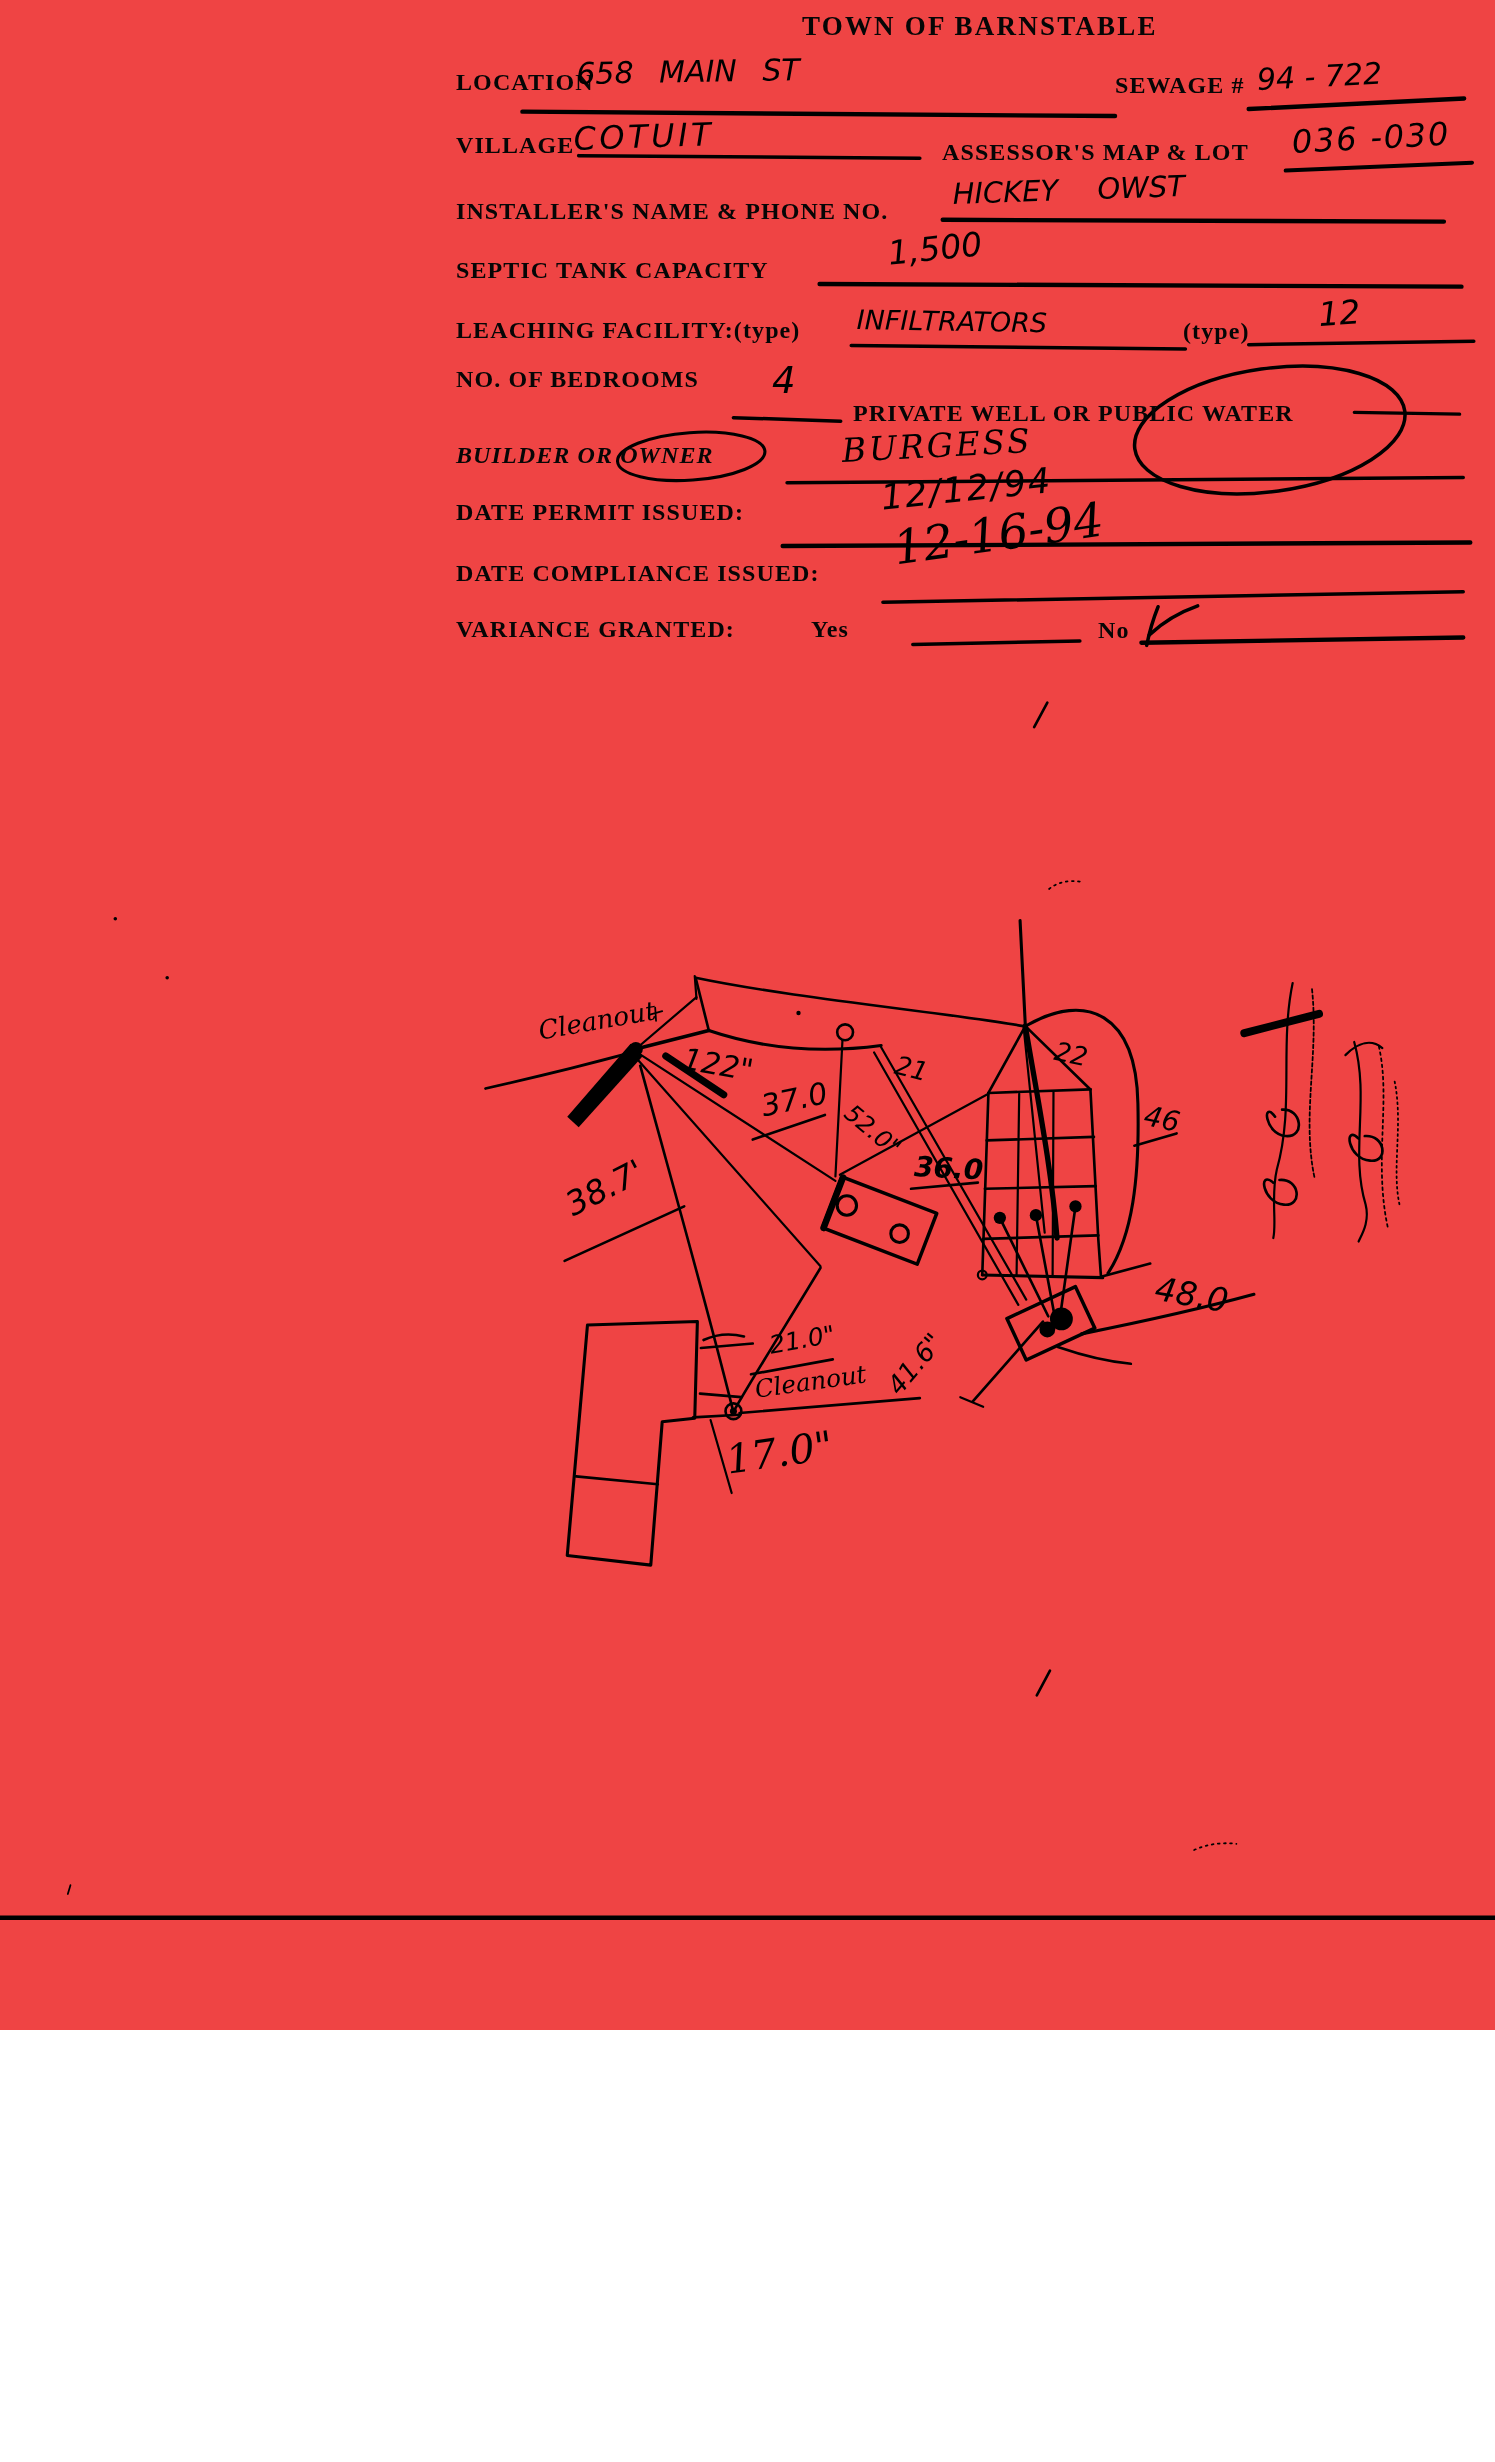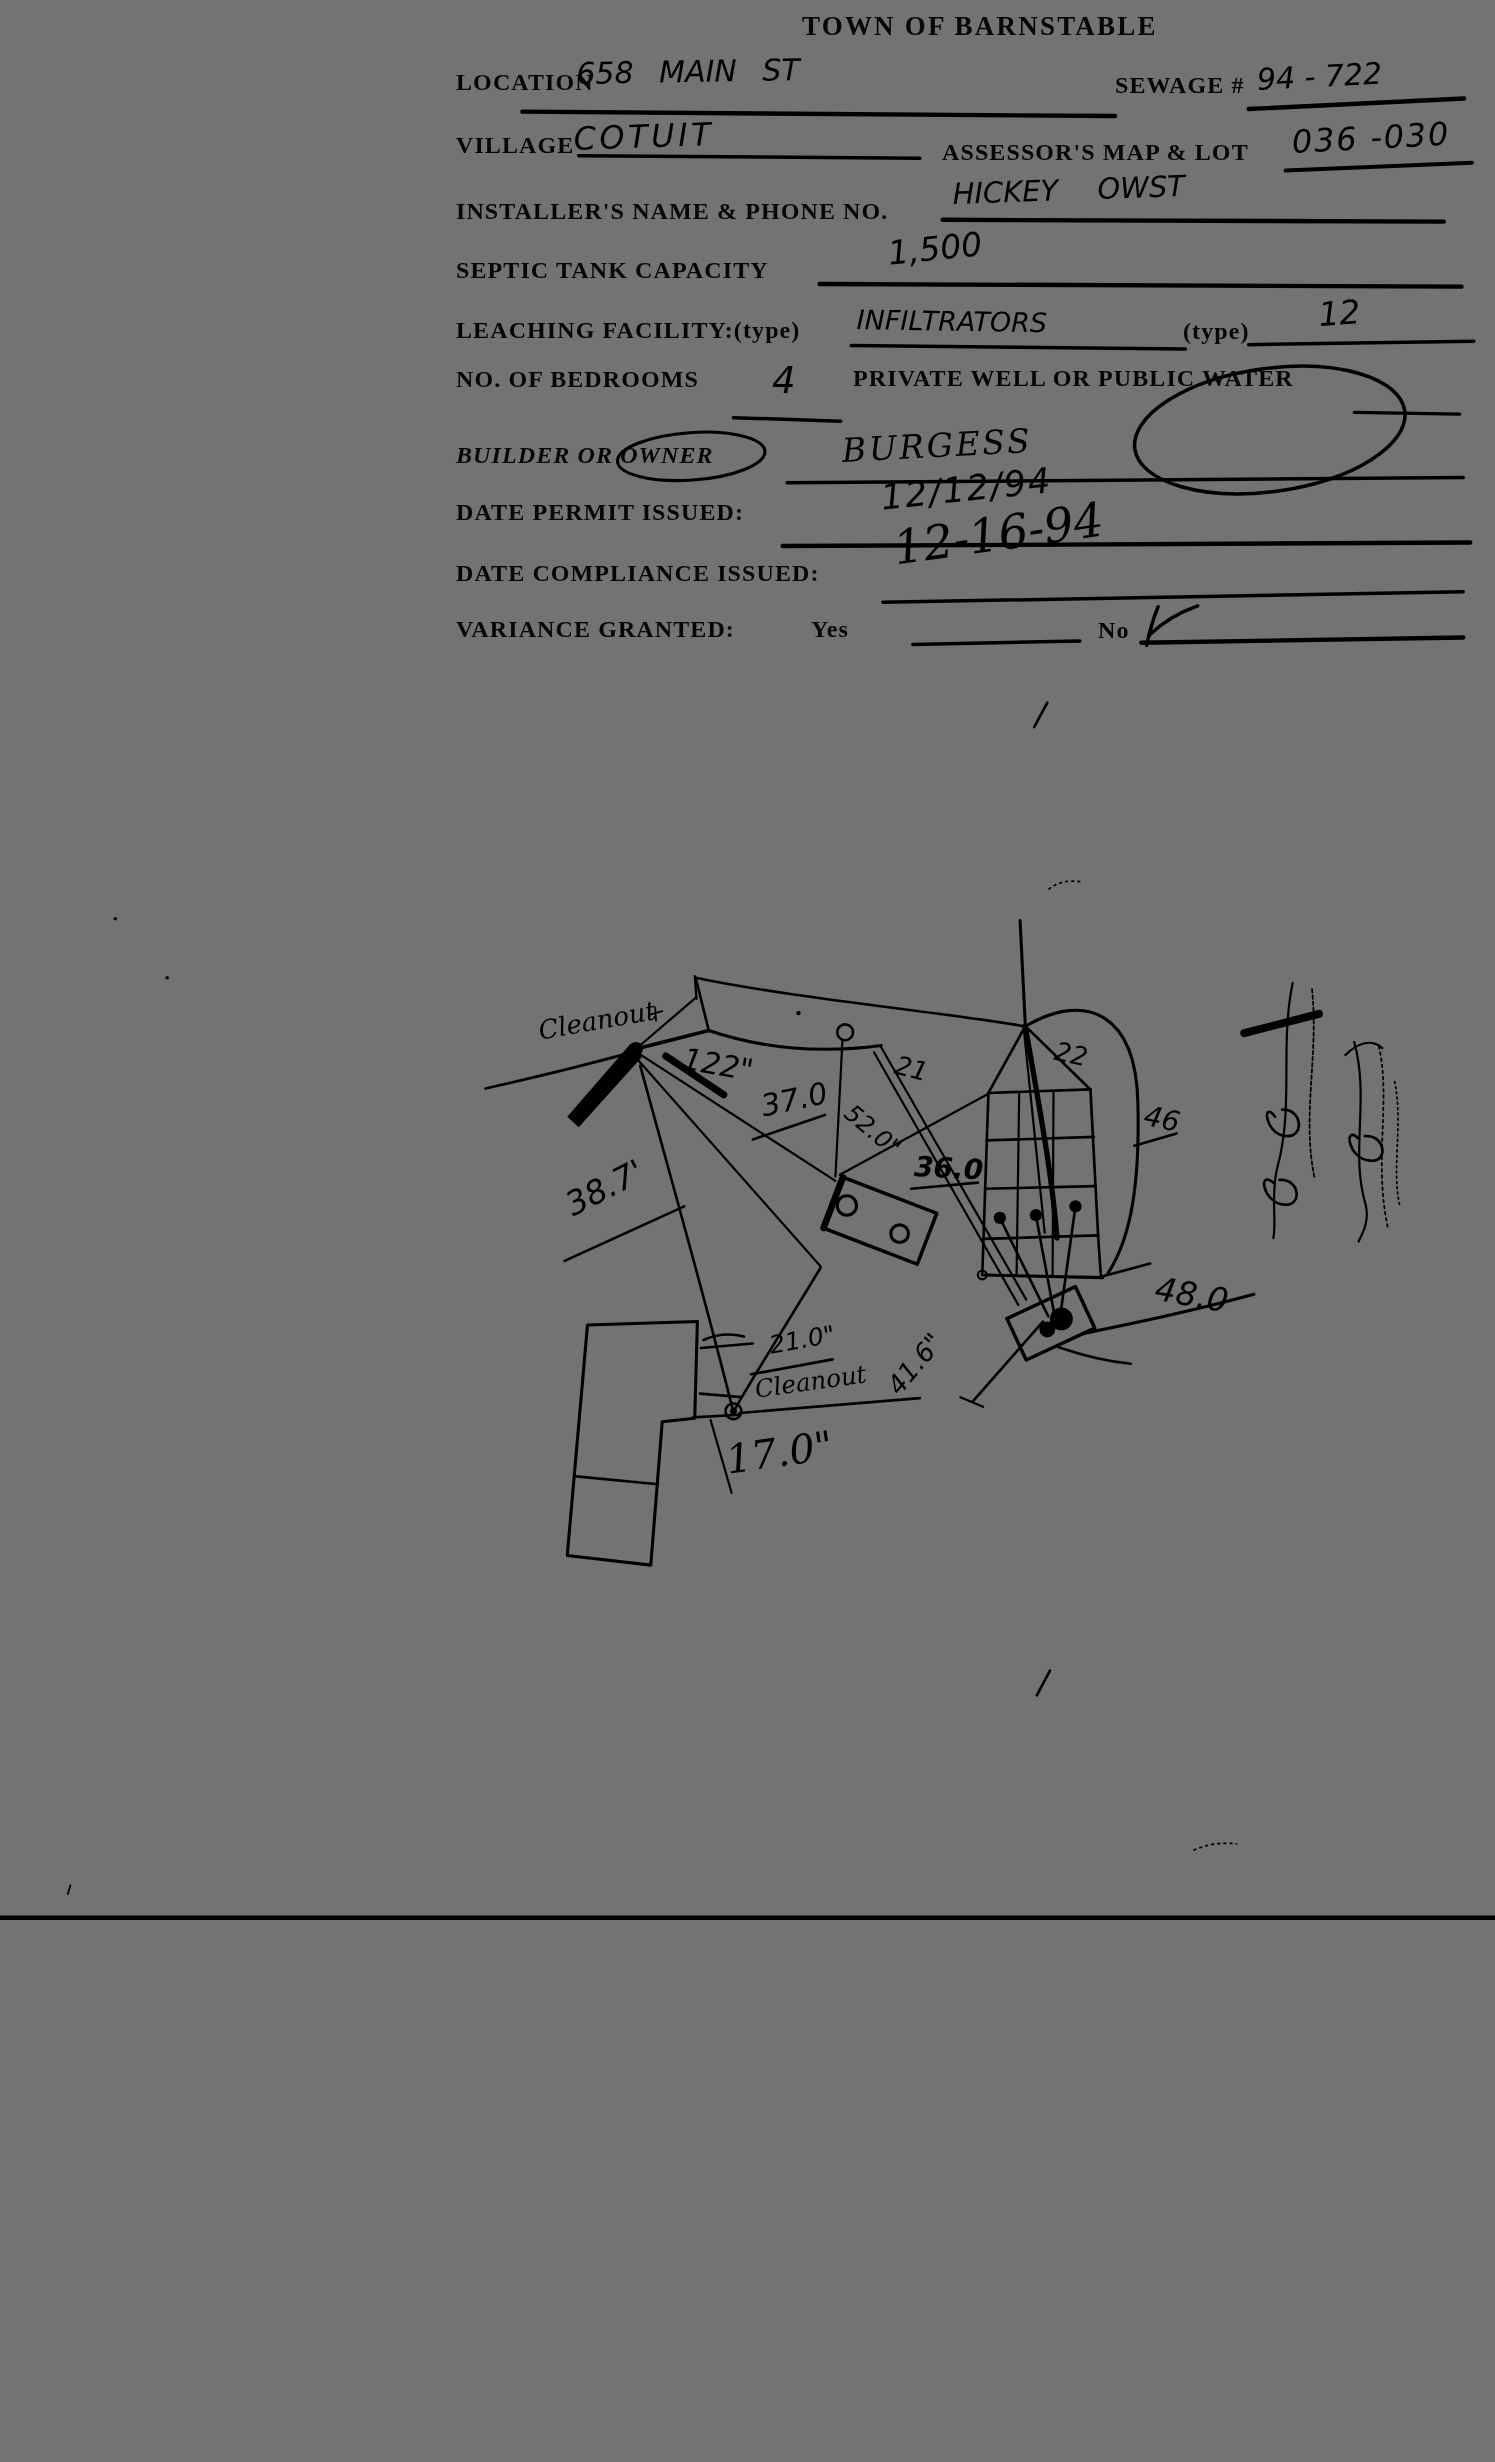--- a/index.html
+++ b/index.html
@@ -1,16 +1,16 @@
 <!DOCTYPE html>
 <html style="font-size:14px"><head>
 <meta charset="utf-8">
 <style>
   html,body{margin:0;padding:0;background:#fff;}
-  .page{position:relative;width:1495px;height:2462px;background:#737373;overflow:hidden;
+  .page{position:relative;width:1495px;height:2030px;background:#ef4444;overflow:hidden;
         font-family:"Liberation Serif",serif;color:#000;}
   .lbl{position:absolute;font:700 24px "Liberation Serif",serif;letter-spacing:1.1px;
        white-space:nowrap;color:#060606;z-index:3;text-align:center;}
   .title{position:absolute;font:700 27px "Liberation Serif",serif;letter-spacing:2.2px;
        white-space:nowrap;color:#060606;z-index:3;}
   .hand{position:absolute;font-family:"DejaVu Sans",sans-serif;font-style:italic;
         white-space:nowrap;color:#000;transform-origin:left top;z-index:4;}
   .hand-script{position:absolute;font-family:"DejaVu Serif",serif;font-style:italic;
         white-space:nowrap;color:#000;transform-origin:left top;z-index:4;}
   svg.layer{position:absolute;left:0;top:0;z-index:2;}
@@ -181,21 +181,21 @@
   <div class="lbl" style="left:456px;top:257px;">SEPTIC TANK CAPACITY</div>
   <div class="hand" style="left:886px;top:234px;font-size:33px;transform:rotate(-6deg);">1,500</div>
 
   <div class="lbl" style="left:456px;top:317px;">LEACHING FACILITY:(type)</div>
   <div class="hand" style="left:857px;top:304px;font-size:27px;transform:rotate(1deg);">INFILTRATORS</div>
   <div class="lbl" style="left:1183px;top:318px;">(type)</div>
   <div class="hand" style="left:1317px;top:295px;font-size:33px;transform:rotate(-4deg);">12</div>
 
   <div class="lbl" style="left:456px;top:366px;">NO. OF BEDROOMS</div>
   <div class="hand" style="left:772px;top:359px;font-size:37px;">4</div>
-  <div class="lbl" style="left:853px;top:365px;">
+  <div class="lbl" style="left:853px;top:400px;">
     <span>PRIVATE WELL OR</span><span>&nbsp;</span><span class="circ-word">PUBLIC WATER</span>
   </div>
 
   <div class="lbl" style="left:456px;top:442px;font-style:italic;">
     <span>BUILDER OR</span><span>&nbsp;</span><span class="circ-word">OWNER</span>
   </div>
   <div class="hand-script" style="left:841px;top:431px;font-size:33px;letter-spacing:2.6px;transform:rotate(-3deg);">BURGESS</div>
 
   <div class="lbl" style="left:456px;top:499px;">DATE PERMIT ISSUED:</div>
   <div class="hand" style="left:879px;top:478px;font-size:35px;letter-spacing:1.8px;transform:rotate(-6deg);">12/12/94</div>

